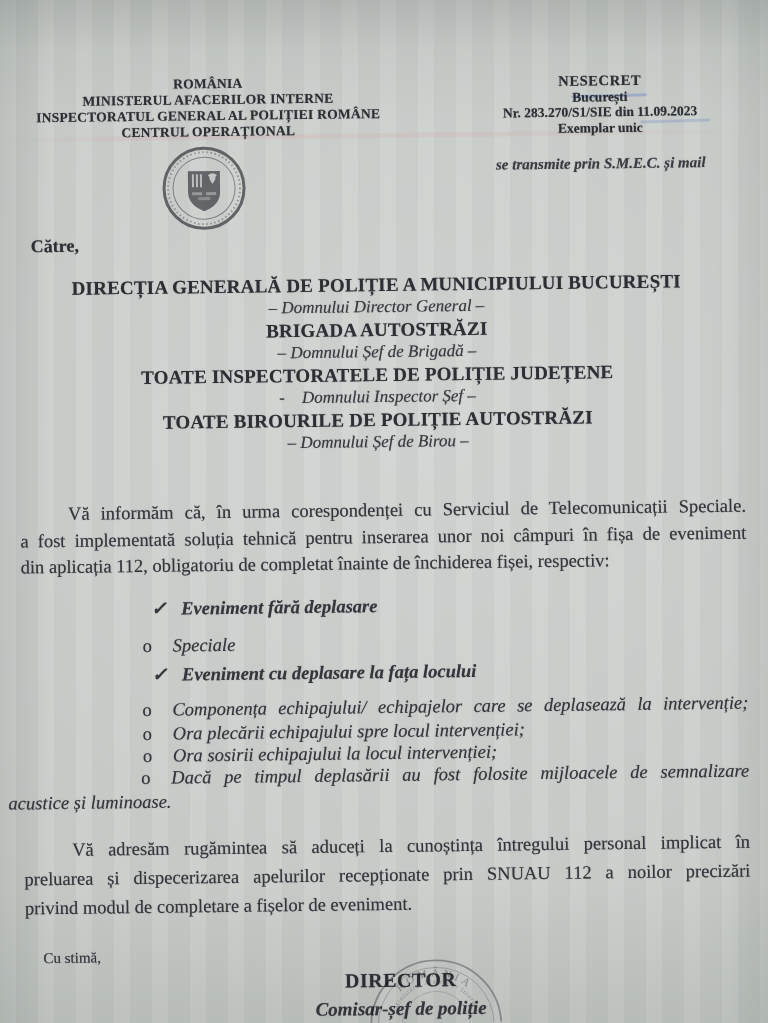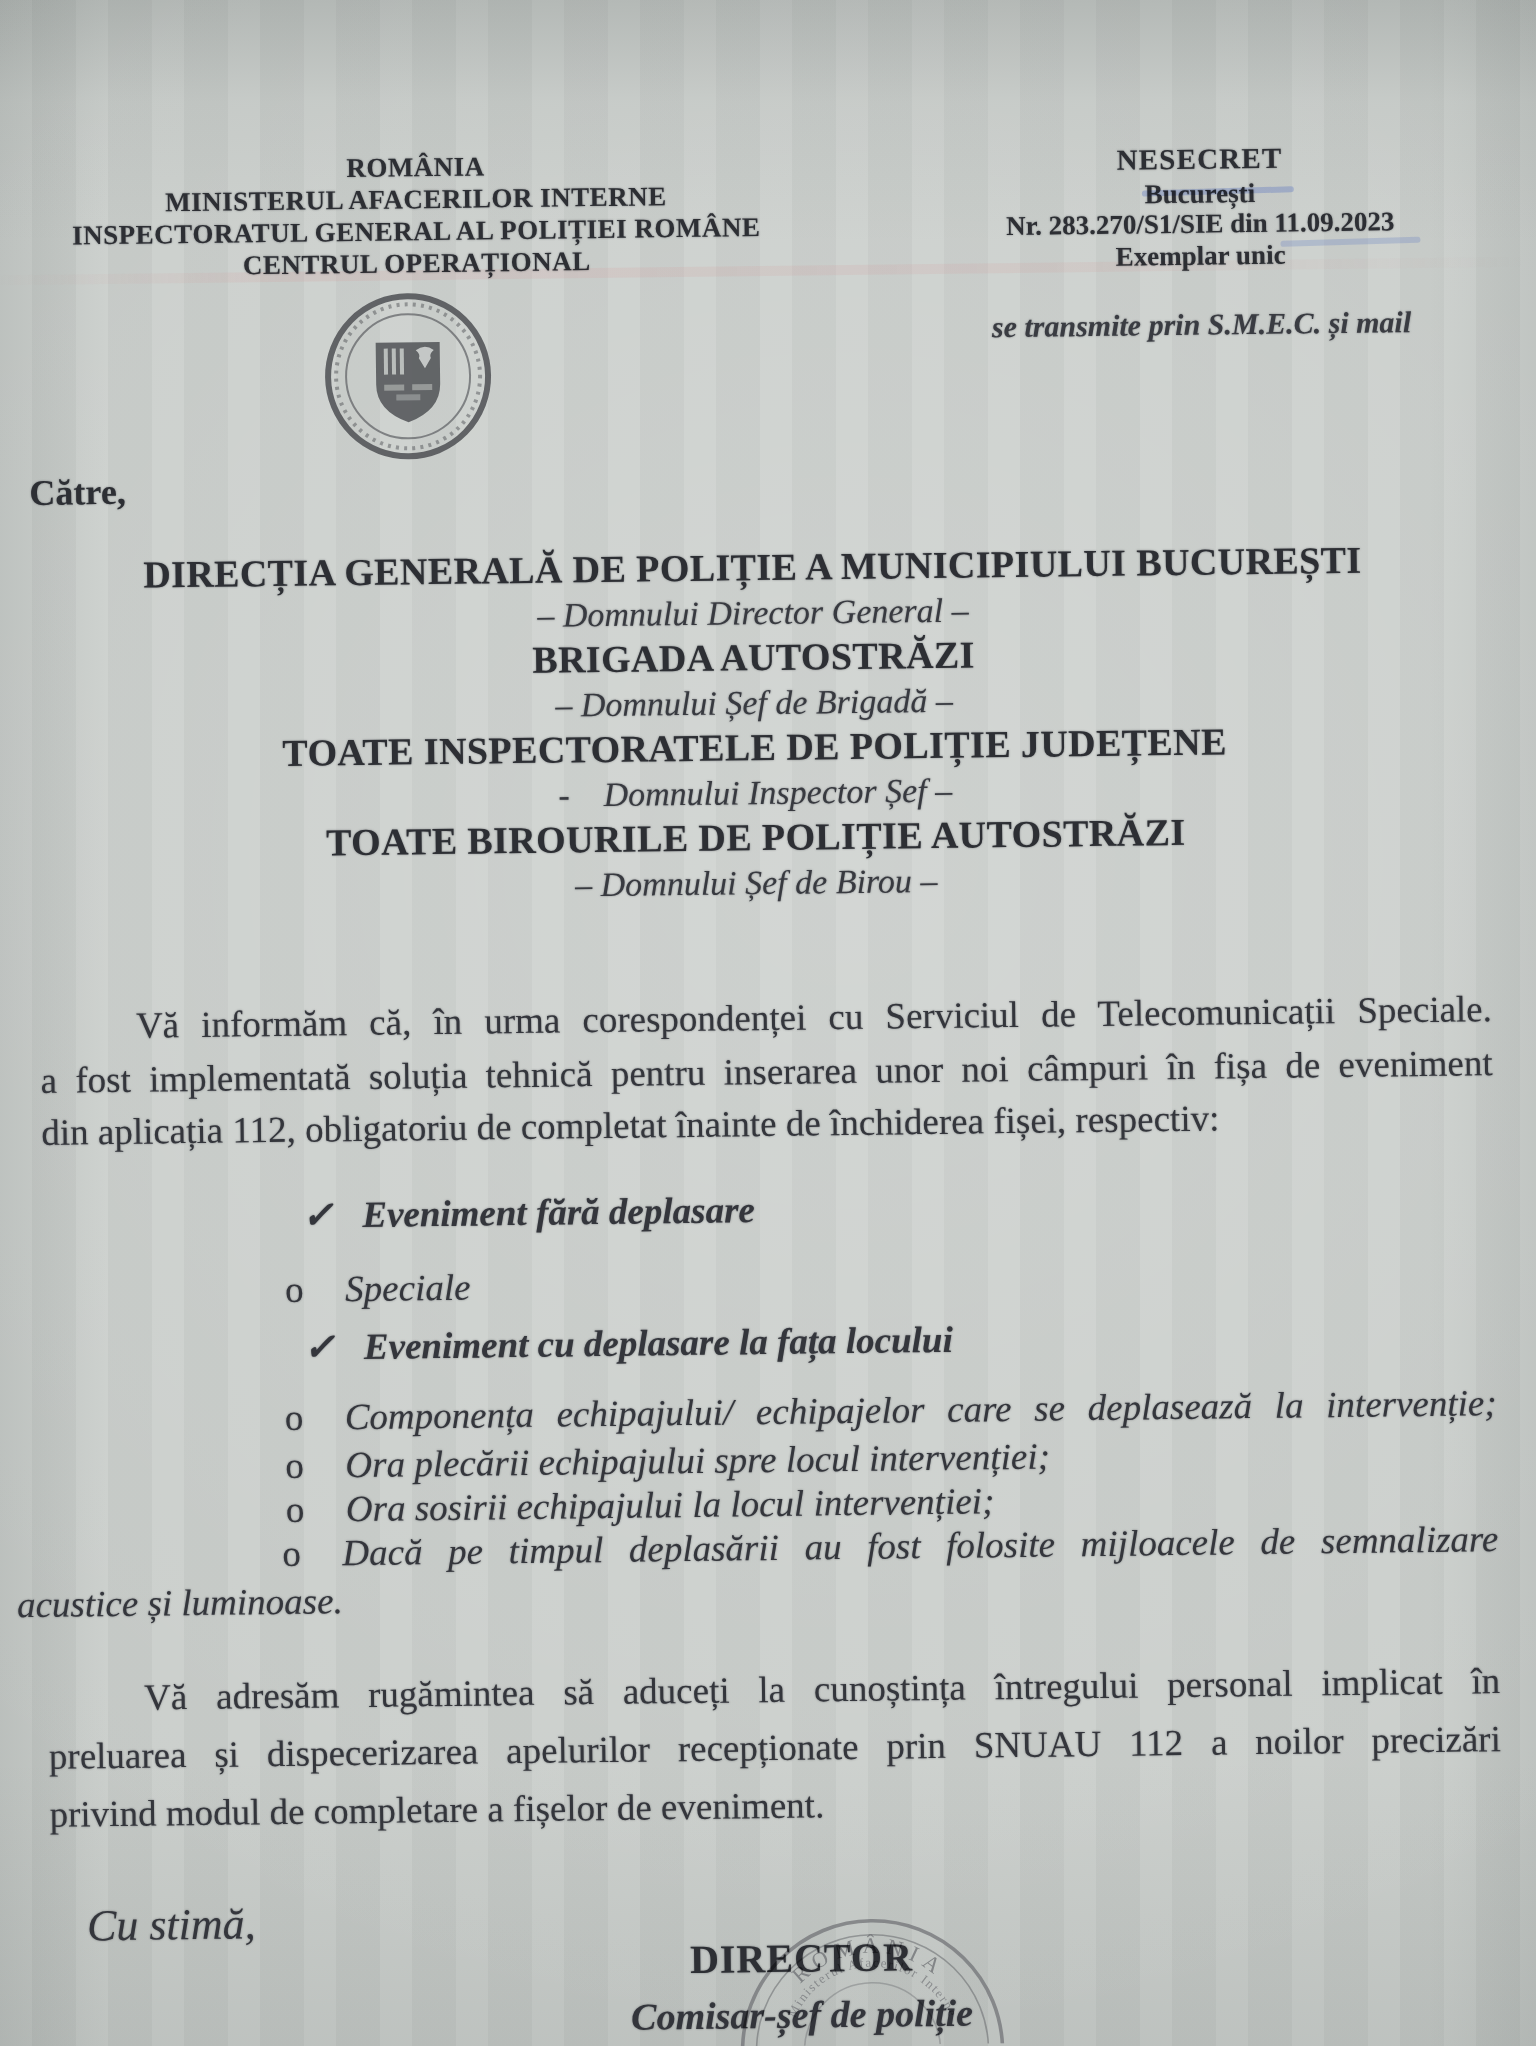--- a/index.html
+++ b/index.html
@@ -24,21 +24,21 @@
   
   .issuer{left:8px;top:74px;width:410px;text-align:center;font-weight:bold;
           font-size:13.5px;line-height:16px;letter-spacing:0.25px;color:#2d2f34;}
   .classblock{left:455px;top:76px;width:300px;text-align:center;font-weight:bold;
           font-size:13.5px;line-height:15.5px;color:#2d2f34;}
   .classblock .cls{font-size:14.5px;letter-spacing:0.6px;}
   .transmission{left:470px;top:158px;width:270px;text-align:center;
           font-style:italic;font-weight:600;font-size:15px;color:#3a3c42;}
   .sealbox{left:165px;top:142px;width:86px;height:88px;}
   
-  .salutation{left:18px;top:232px;font-weight:bold;font-size:18px;color:#2d2f34;}
+  .salutation{left:34px;top:232px;font-weight:bold;font-size:18px;color:#2d2f34;}
   .recipients{left:8px;top:273px;width:742px;text-align:center;}
   .r-name{font-weight:bold;font-size:19px;line-height:23px;letter-spacing:0.2px;color:#2d2f34;}
   .r-att{font-style:italic;font-size:17px;line-height:22px;white-space:pre-wrap;color:#383a40;}
   
   .para{left:20px;width:726px;font-size:18.5px;text-align:left;}
   .p-intro{top:497px;line-height:26.5px;}
   .p-req{top:832px;line-height:29px;}
   .pl{text-align:justify;}
   .pl-j{text-align-last:justify;}
   .pl-first{text-indent:48px;}
@@ -50,21 +50,21 @@
   .ck0{left:150px;top:594px;}
   .ck1{left:141px;top:631px;}
   .ck2{left:150px;top:660px;}
   .ck3{left:140px;top:695px;width:606px;text-align:justify;text-align-last:justify;}
   .ck4{left:140px;top:719px;}
   .ck5{left:140px;top:741px;}
   .ck6{left:5px;top:763px;width:741px;}
   .ck6 .l1{padding-left:133px;text-align:justify;text-align-last:justify;line-height:24px;}
   .ck6 .l2{line-height:24px;}
   
-  .closing{left:38px;top:946px;font-style:italic;font-size:22px;}
+  .closing{left:38px;top:946px;font-size:15px;}
   .sigblock{left:245px;top:969px;width:300px;text-align:center;}
   .sig-title{font-weight:bold;font-size:20px;letter-spacing:0.5px;color:#2d2f34;}
   .sig-rank{font-style:italic;font-weight:600;font-size:19px;margin-top:6px;color:#33353b;}
   .stampbox{left:360px;top:956px;width:140px;height:67px;mix-blend-mode:multiply;opacity:0.85;}
   
   .streak-warm{left:0;top:133px;width:768px;height:5px;mix-blend-mode:multiply;
     background:linear-gradient(90deg, rgba(0,0,0,0) 0%, rgba(214,150,150,0.18) 20%, rgba(214,150,150,0.14) 72%, rgba(0,0,0,0) 100%);}
   .blue1{left:576px;top:97px;width:76px;height:3px;background:rgba(74,104,192,0.30);border-radius:2px;mix-blend-mode:multiply;transform:rotate(-1deg);}
   .blue2{left:645px;top:123px;width:70px;height:3px;background:rgba(74,104,192,0.22);border-radius:2px;mix-blend-mode:multiply;transform:rotate(-1deg);}
 </style>

